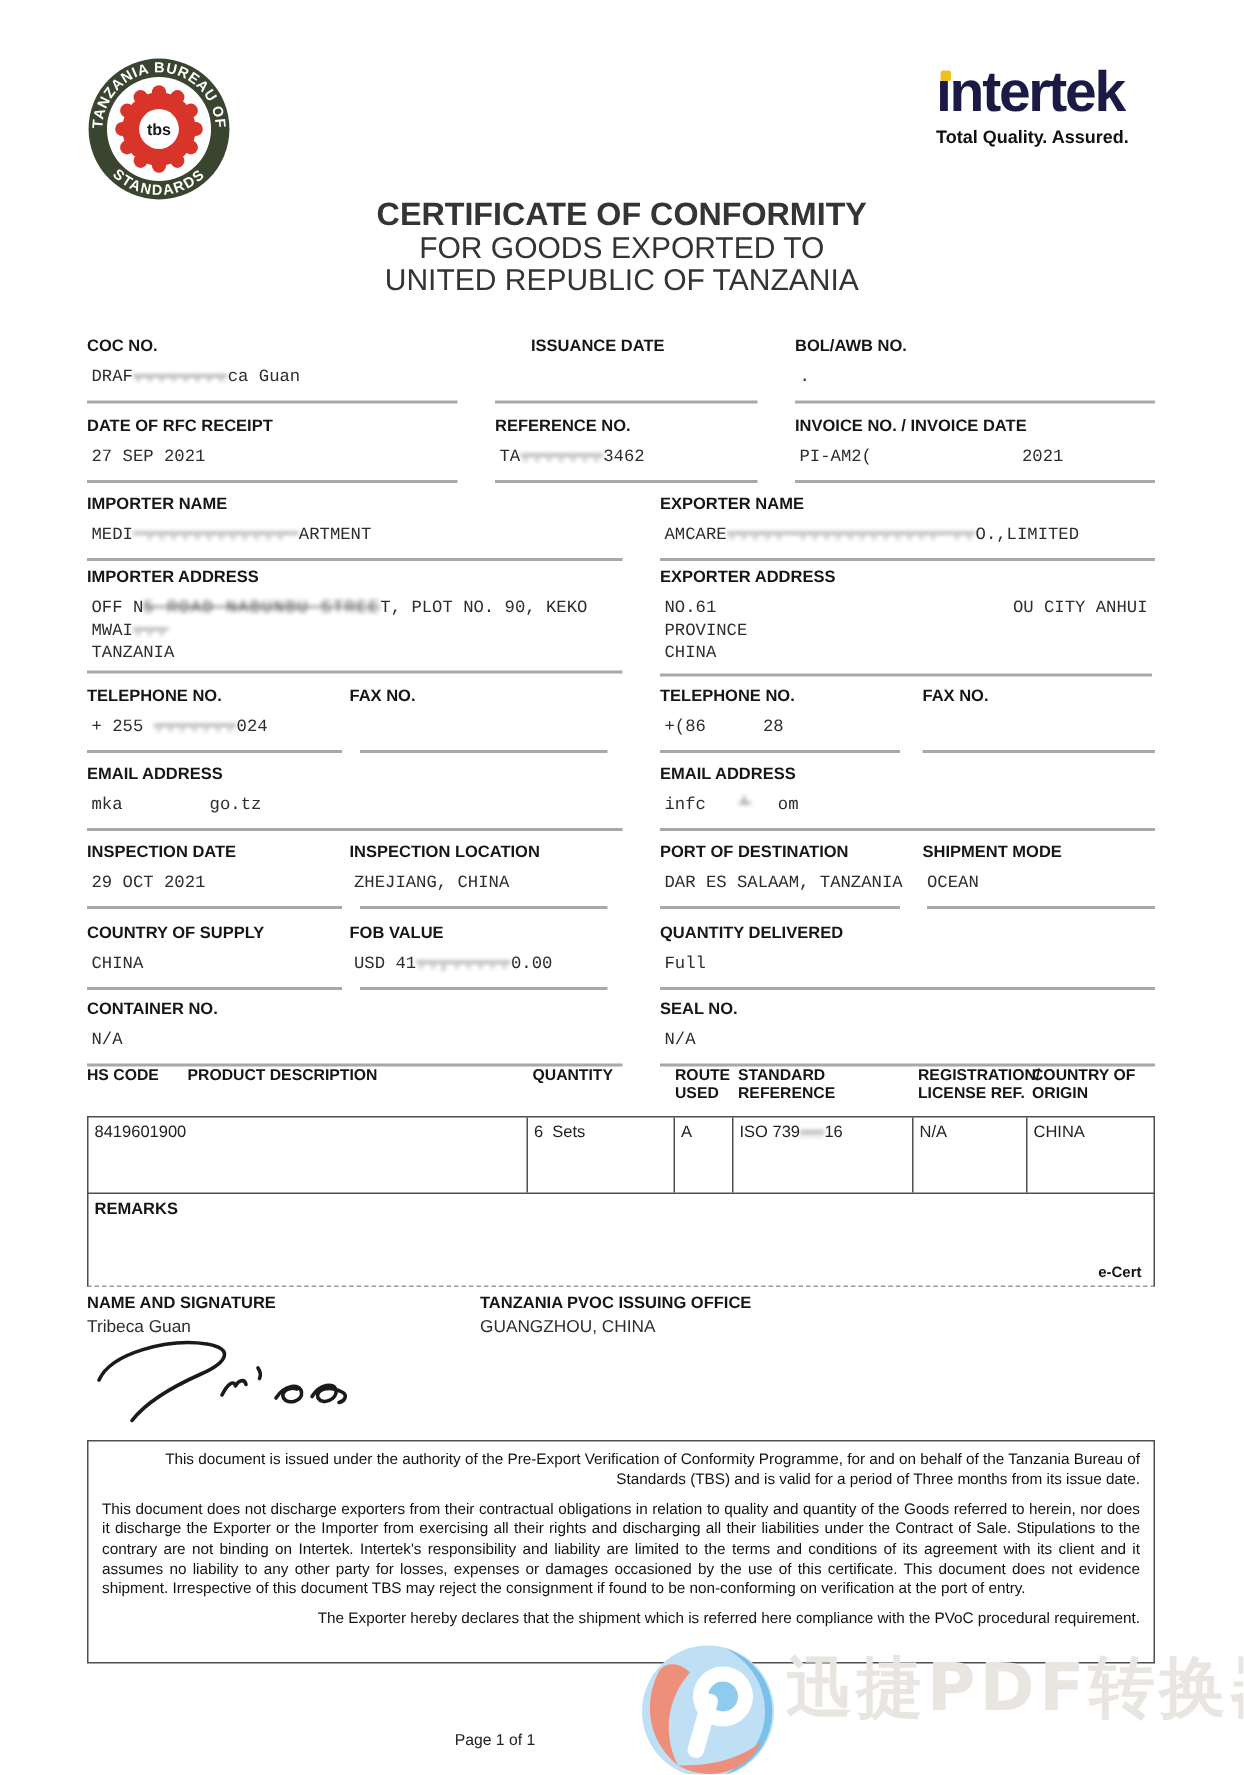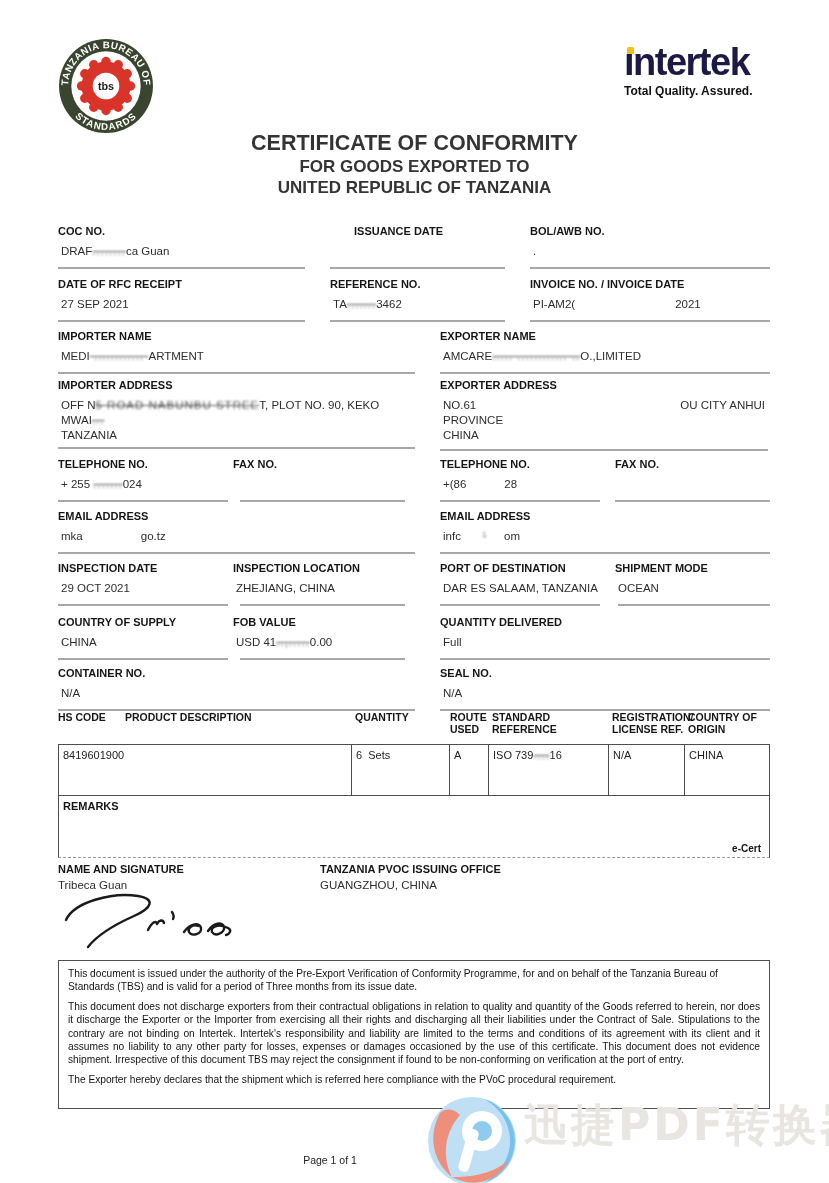--- a/index.html
+++ b/index.html
@@ -8,43 +8,43 @@
   .abs{position:absolute;}
   
   .intertek-wrap{position:absolute;left:624px;top:42px;width:150px;}
   .intertek-brand{position:relative;font-size:38px;font-weight:bold;letter-spacing:-1.5px;
                   color:#1c1945;line-height:40px;white-space:nowrap;}
   .intertek-dot{position:absolute;left:3px;top:5px;width:7px;height:7px;background:#f2c01c;border-radius:1.5px;}
   .intertek-tag{font-size:12px;font-weight:bold;color:#111;margin-top:2px;white-space:nowrap;}
   
   .title{position:absolute;left:0;top:131px;width:829px;text-align:center;color:#343434;}
   .title .t1{font-size:21.5px;font-weight:bold;line-height:25px;}
-  .title .t2,.title .t3{font-size:17px;font-weight:bold;line-height:21px;}
+  .title .t2,.title .t3{font-size:20px;font-weight:normal;line-height:21px;}
   
   .flabel{position:absolute;font-size:11px;font-weight:bold;color:#161616;white-space:nowrap;}
-  .vline{position:absolute;display:flex;align-items:flex-start;font-size:11.5px;color:#2d2d2d;white-space:pre;}
+  .vline{position:absolute;display:flex;align-items:flex-start;font-size:11.5px;color:#2d2d2d;white-space:pre;font-family:Liberation Mono, monospace;}
   .redact{filter:blur(1.3px);opacity:.8;text-decoration:line-through;letter-spacing:1px;}
   .uline{position:absolute;height:0;border-top:2px solid #a8a8a8;}
   
   .thead{position:absolute;font-size:10.5px;font-weight:bold;color:#161616;line-height:11.5px;}
   .trow{position:absolute;left:58px;top:744px;width:712px;height:52px;border:1.2px solid #4d4d4d;box-sizing:border-box;}
   .tcell{position:absolute;top:0;bottom:0;padding:3px 4px;box-sizing:border-box;font-size:11px;}
   .tcell.bl{border-left:1.2px solid #4d4d4d;}
   .cellline{position:static;display:block;white-space:pre;font-size:11px;color:#222;line-height:14px;}
   .remarks-box{position:absolute;left:58px;top:795.8px;width:712px;height:62px;box-sizing:border-box;
                border-left:1.2px solid #4d4d4d;border-right:1.2px solid #4d4d4d;border-bottom:1.5px dashed #999;}
   .remarks-label{position:absolute;left:4px;top:4px;font-size:11px;font-weight:bold;color:#161616;}
   .ecert{position:absolute;right:8px;bottom:3px;font-size:10px;font-weight:bold;color:#161616;}
   
   .sig-label{position:absolute;font-size:11px;font-weight:bold;color:#161616;white-space:nowrap;}
   .sig-value{position:absolute;font-size:11.5px;color:#2d2d2d;white-space:nowrap;}
   
   .legal-box{position:absolute;left:58px;top:960px;width:712px;box-sizing:border-box;
              border:1.5px solid #4f4f4f;padding:6px 9px;}
-  .legal-box p{margin:0 0 6px 0;font-size:10.2px;line-height:13.4px;color:#131313;}
+  .legal-box p{margin:0 0 6px 0;font-size:10.2px;line-height:13.4px;color:#131313;text-align:right;}
   .legal-box p:last-child{margin-bottom:16px;}
   .legal-box p.just{text-align:justify;}
   .website{position:absolute;left:58px;top:1091px;font-size:10.5px;color:#1b1b1b;}
   .pagenum{position:absolute;left:0;top:1154px;width:660px;text-align:center;font-size:10.5px;color:#222;}
   
   .wm-text{position:absolute;left:524px;top:1096px;font-size:44px;font-weight:bold;color:#e9e6e2;
            letter-spacing:3px;white-space:nowrap;font-family:"DejaVu Sans",sans-serif;}
   .wm-logo{position:absolute;left:426px;top:1095px;}
 </style>
 </head>

